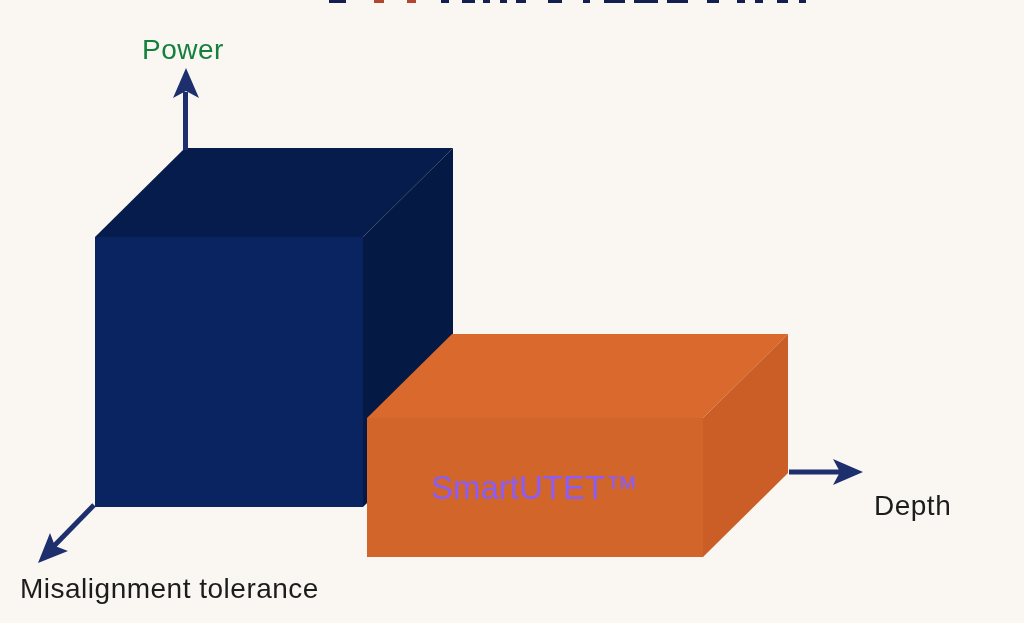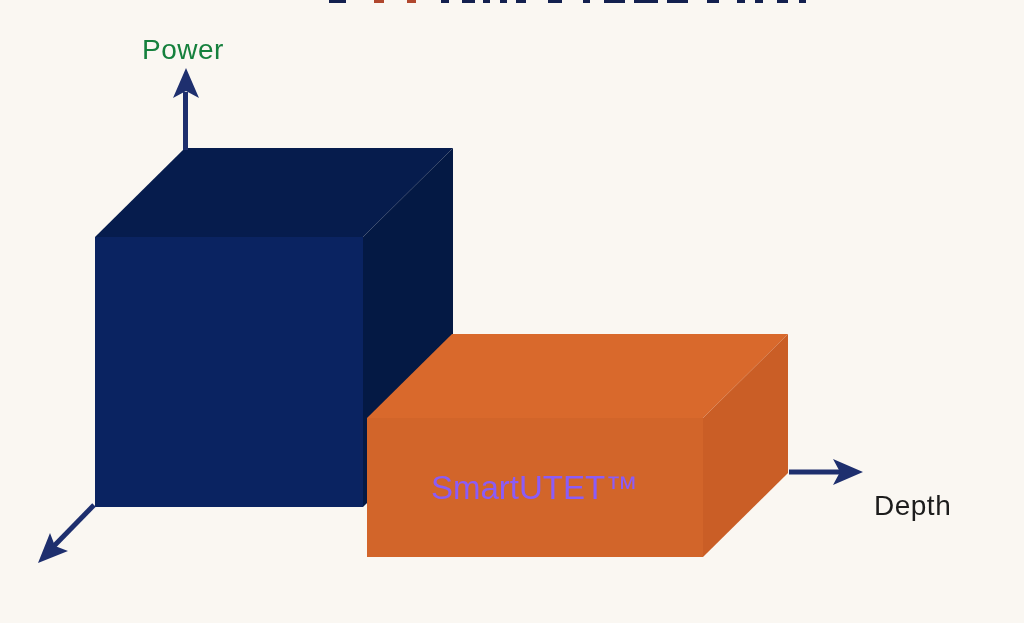--- a/index.html
+++ b/index.html
@@ -95,16 +95,17 @@
         <rect x="755" y="0" width="8" height="3" fill="#13204F"></rect>
         <rect x="777" y="0" width="11" height="3" fill="#13204F"></rect>
         <rect x="799" y="0" width="7" height="3" fill="#13204F"></rect>
       </g>
   </svg>
 
   <div class="label axis-label label-power" style="color: #15803d;">Power</div>
 
   <div class="label axis-label label-depth" style="color: rgb(28, 28, 28);">Depth</div>
 
+  <div class="label axis-label label-misalignment" style="color: rgb(28, 28, 28);">Misalignment tolerance</div>
 
 
   <div class="label label-smartutet" style="color: #8b5cf6;">SmartUTET™</div>
 </div>
 
 </body></html>

